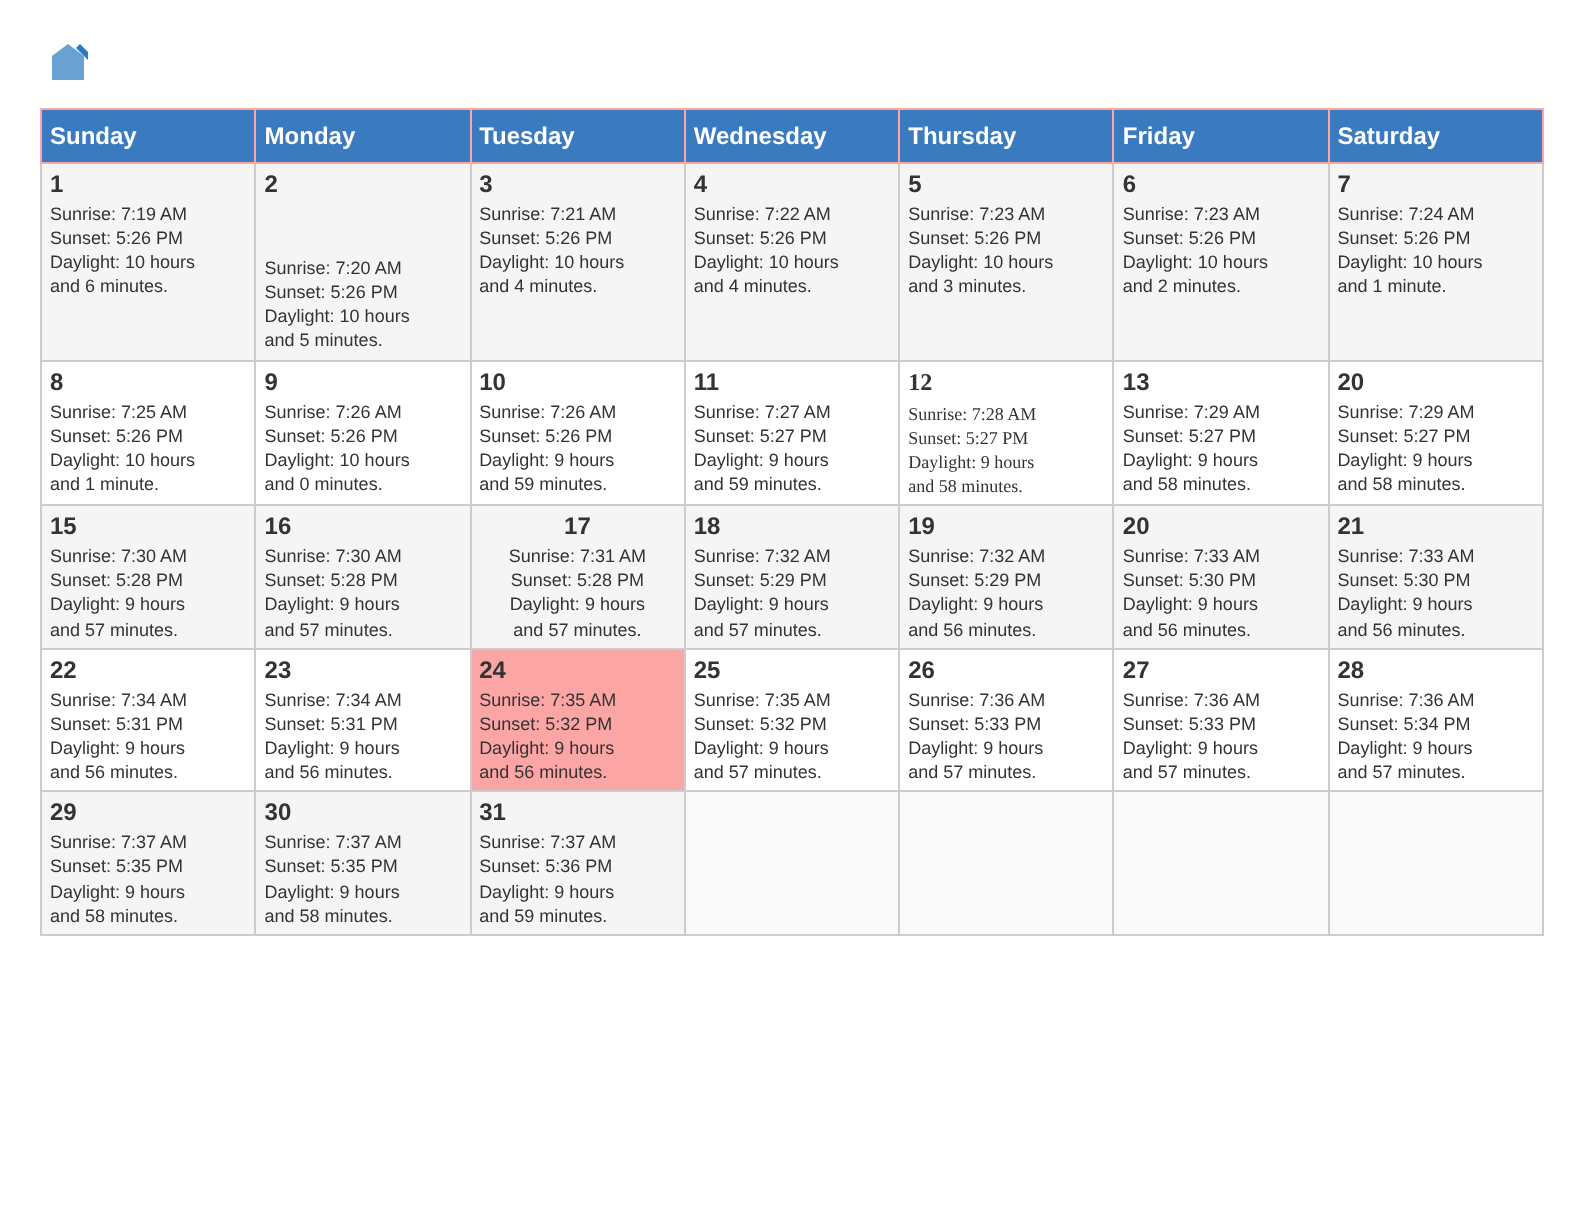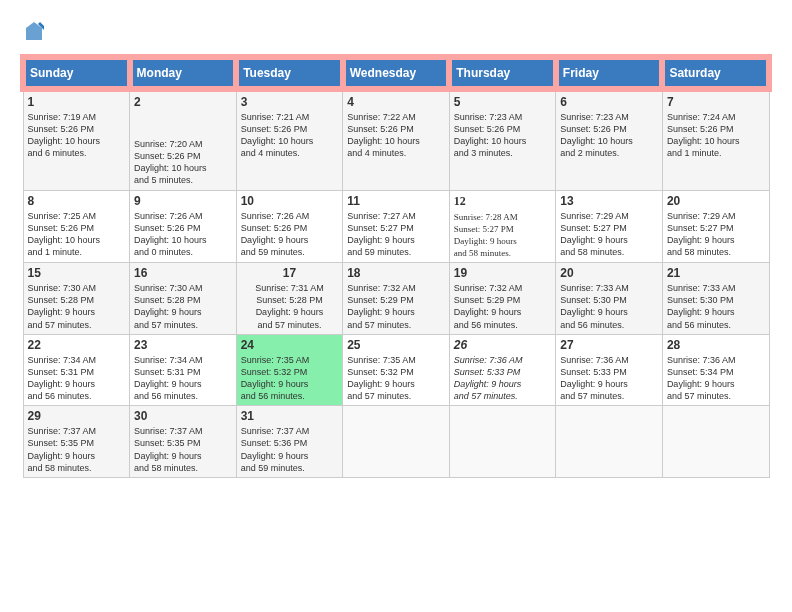--- a/index.html
+++ b/index.html
@@ -57,21 +57,21 @@
       border-collapse: collapse;
       font-size: 10px;
     }
     .calendar th {
       background-color: #3a7abf;
       color: white;
       padding: 6px 4px;
       text-align: left;
       font-size: 12px;
       font-weight: bold;
-      border: 6px solid #fca5a5;
+      border: 1px solid #fca5a5;
     }
     .calendar td {
       border: 1px solid #ccc;
       vertical-align: top;
       padding: 3px 4px;
       width: calc(100% / 7);
       min-height: 70px;
       background: #fff;
     }
     .calendar tr:nth-child(odd) td {
@@ -290,35 +290,35 @@
 Daylight: 9 hours
 and 56 minutes.</div>
         </td>
         <td style="background: rgb(255, 255, 255);">
           <span class="day-number">23</span>
           <div class="day-info" style="white-space: pre-line;">Sunrise: 7:34 AM
 Sunset: 5:31 PM
 Daylight: 9 hours
 and 56 minutes.</div>
         </td>
-        <td style="background: #86efac;">
+        <td style="background: #fca5a5;">
           <span class="day-number">24</span>
           <div class="day-info" style="white-space: pre-line;">Sunrise: 7:35 AM
 Sunset: 5:32 PM
 Daylight: 9 hours
 and 56 minutes.</div>
         </td>
         <td style="background: rgb(255, 255, 255); border-radius: 11px;">
           <span class="day-number">25</span>
           <div class="day-info" style="white-space: pre-line;">Sunrise: 7:35 AM
 Sunset: 5:32 PM
 Daylight: 9 hours
 and 57 minutes.</div>
         </td>
-        <td style="background: rgb(255, 255, 255); font-style: italic;">
+        <td style="background: rgb(255, 255, 255);">
           <span class="day-number">26</span>
           <div class="day-info" style="white-space: pre-line;">Sunrise: 7:36 AM
 Sunset: 5:33 PM
 Daylight: 9 hours
 and 57 minutes.</div>
         </td>
         <td style="background: rgb(255, 255, 255);">
           <span class="day-number">27</span>
           <div class="day-info" style="white-space: pre-line;">Sunrise: 7:36 AM
 Sunset: 5:33 PM

